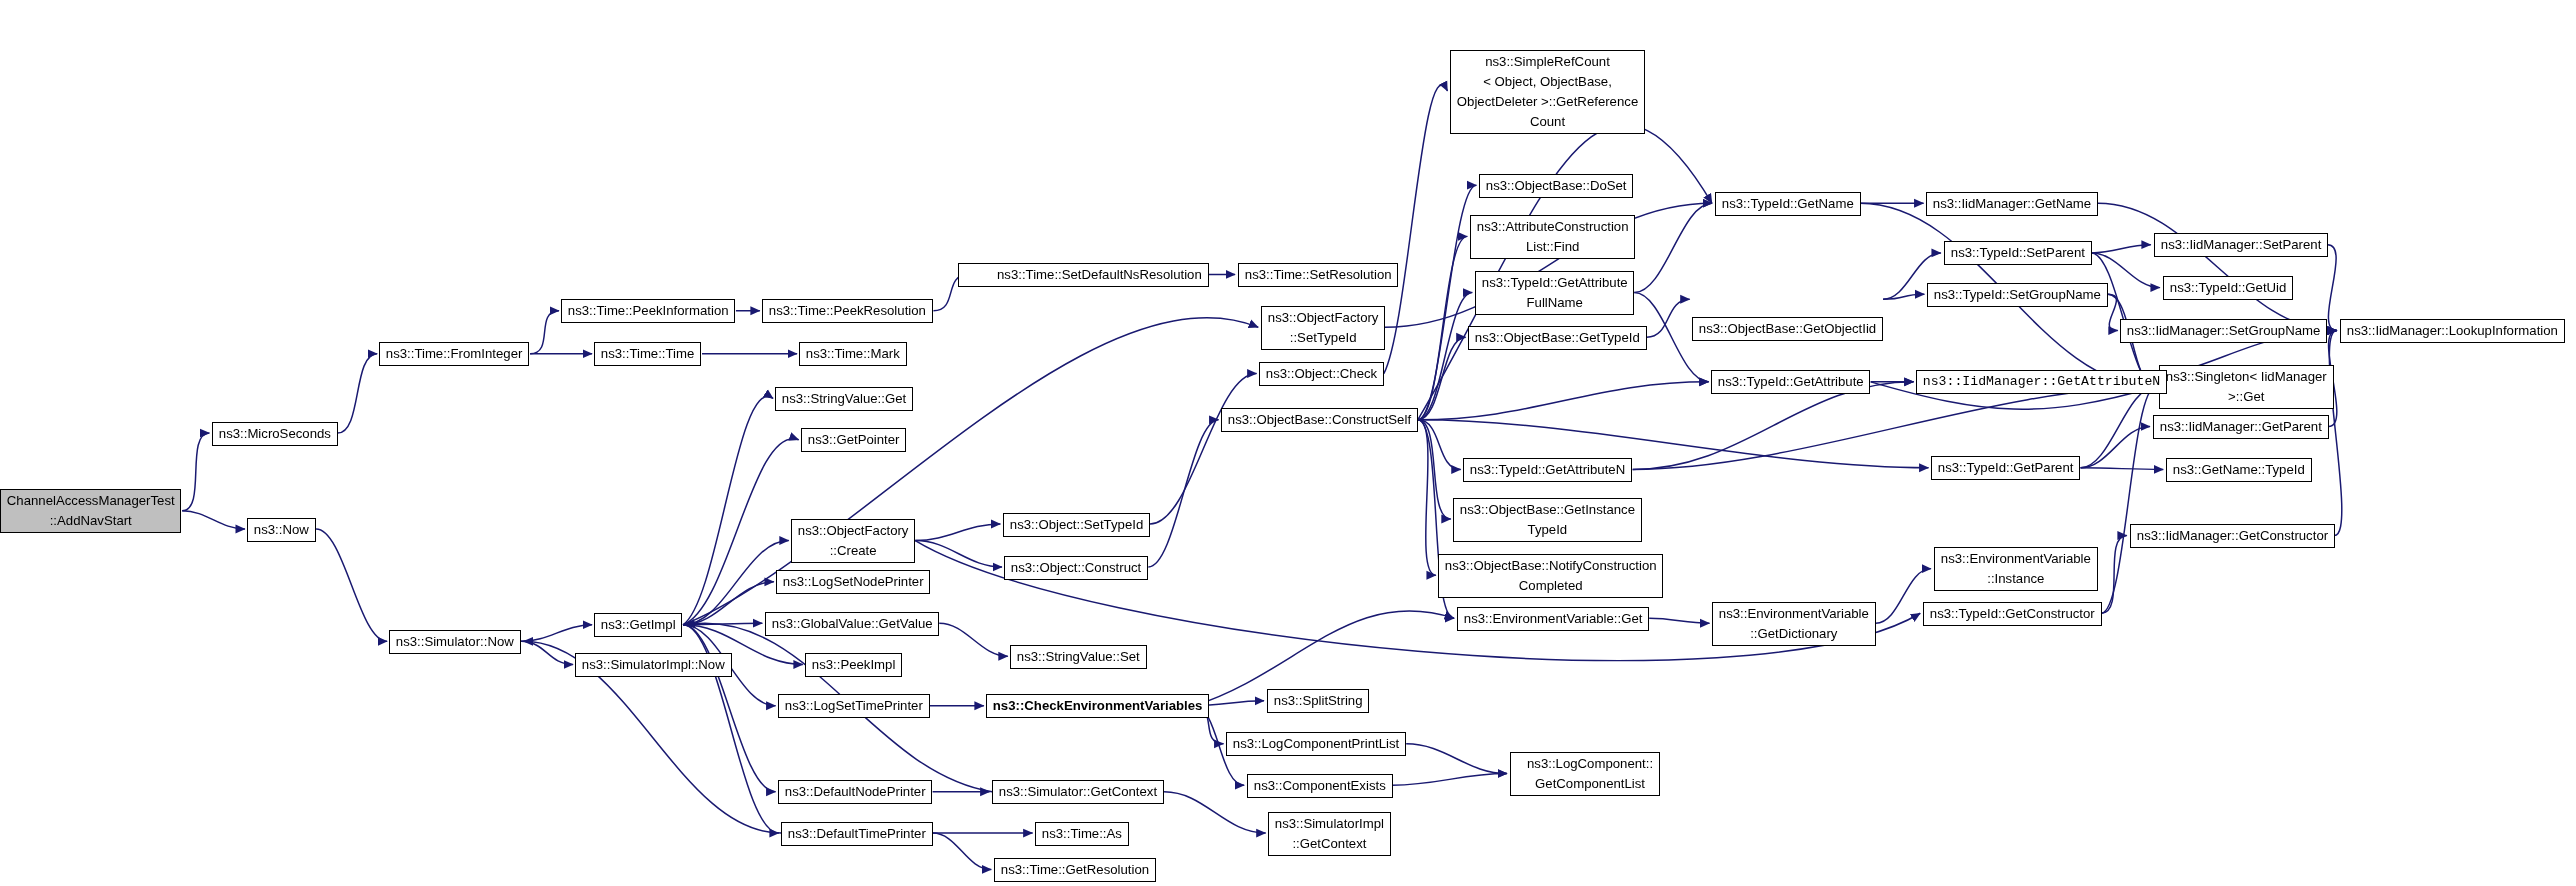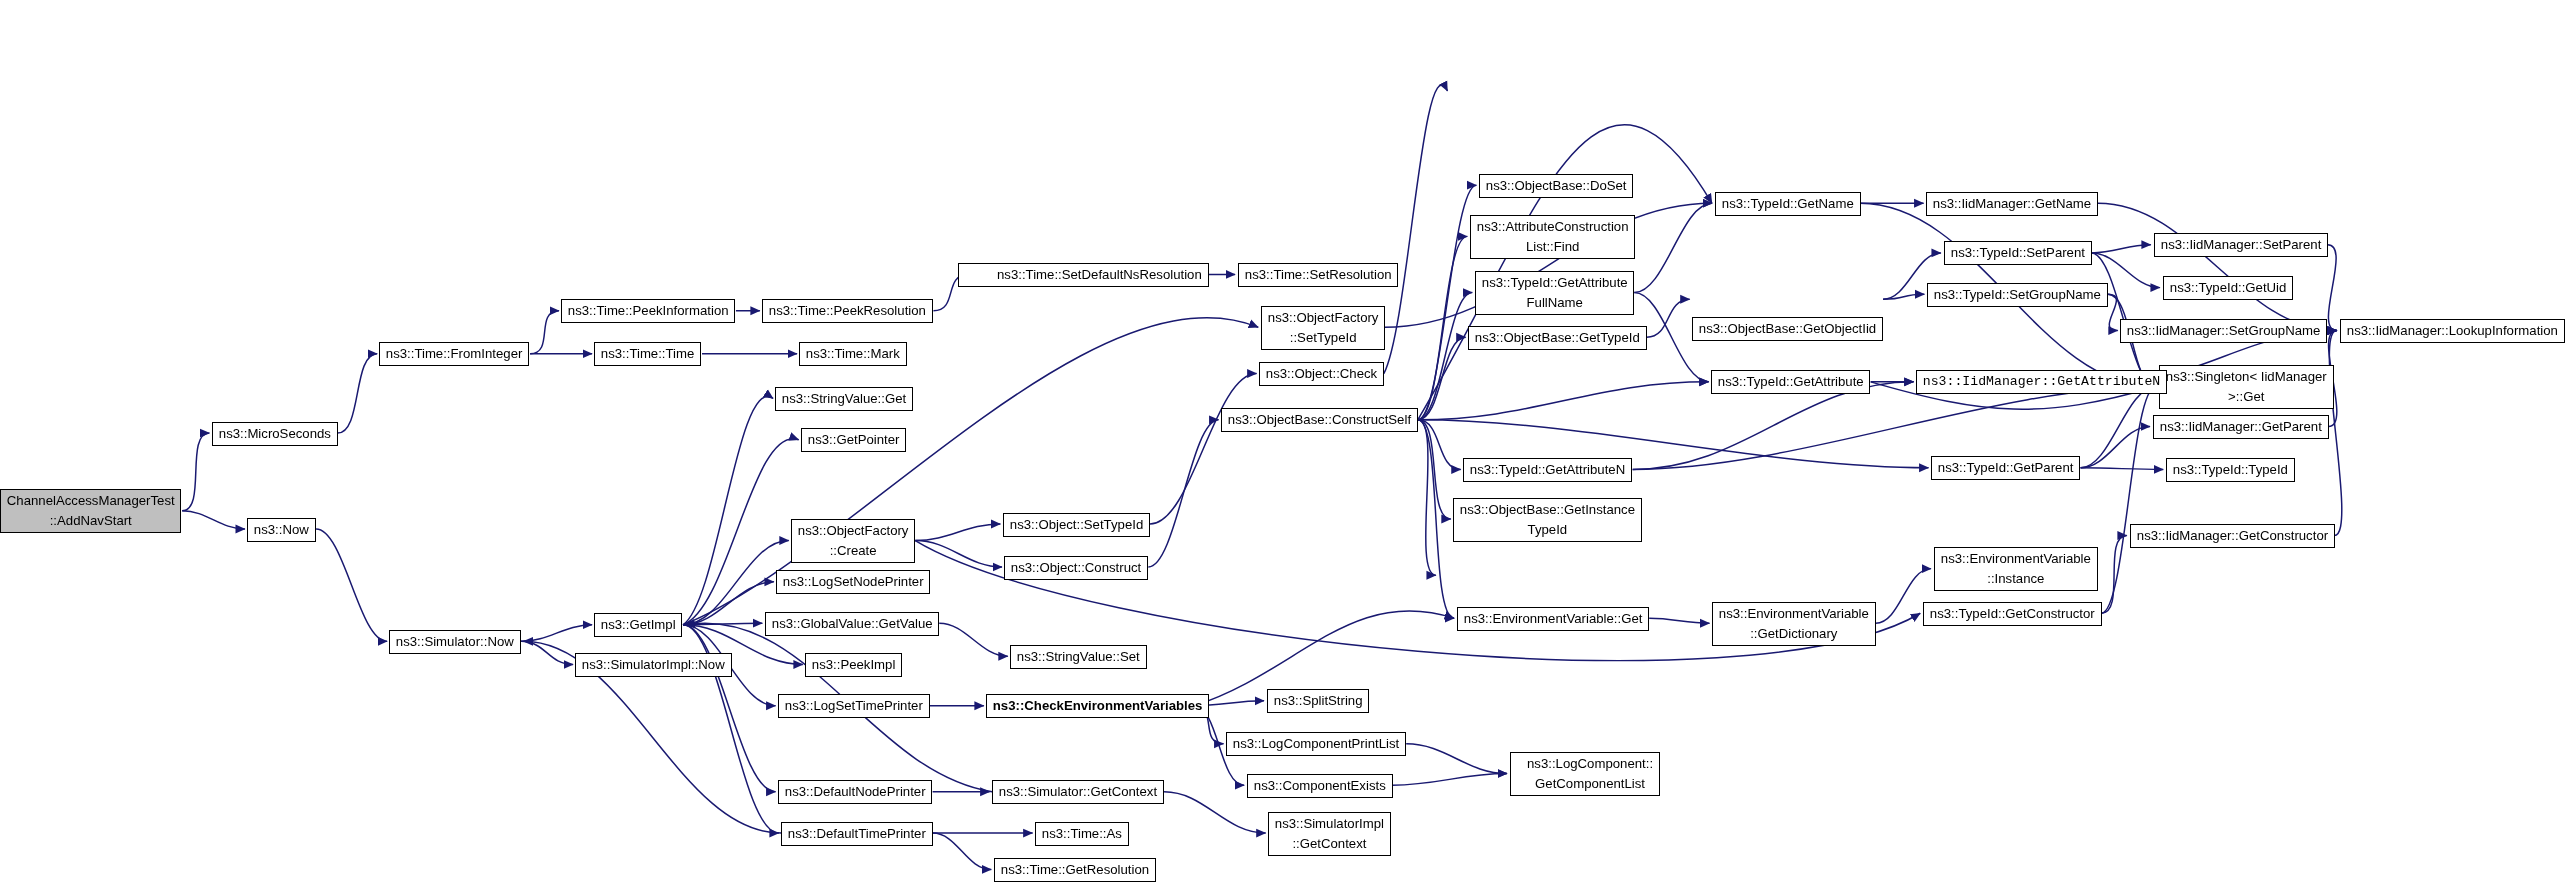--- a/index.html
+++ b/index.html
@@ -202,20 +202,26 @@
     <div class="node" title="ns3::ObjectFactory::SetTypeId" style="left: 1261px; top: 306px;">
       <span>ns3::ObjectFactory</span>
       <span>::SetTypeId</span>
     </div>
     <div class="node" title="ns3::Object::Check" style="left: 1259px; top: 362px;">
       <span>ns3::Object::Check</span>
     </div>
     <div class="node" title="ns3::ObjectBase::ConstructSelf" style="left: 1221px; top: 408px;">
       <span>ns3::ObjectBase::ConstructSelf</span>
     </div>
+    <div class="node" title="ns3::SimpleRefCount&lt; Object, ObjectBase, ObjectDeleter &gt;::GetReferenceCount" style="left: 1450px; top: 50px;">
+      <span>ns3::SimpleRefCount</span>
+      <span>&lt; Object, ObjectBase,</span>
+      <span>ObjectDeleter &gt;::GetReference</span>
+      <span>Count</span>
+    </div>
     <div class="node" title="ns3::ObjectBase::DoSet" style="left: 1479px; top: 174px;">
       <span>ns3::ObjectBase::DoSet</span>
     </div>
     <div class="node" title="ns3::AttributeConstructionList::Find" style="left: 1470px; top: 215px;">
       <span>ns3::AttributeConstruction</span>
       <span>List::Find</span>
     </div>
     <div class="node" title="ns3::TypeId::GetAttributeFullName" style="left: 1475px; top: 271px;">
       <span>ns3::TypeId::GetAttribute</span>
       <span>FullName</span>
@@ -223,20 +229,24 @@
     <div class="node" title="ns3::ObjectBase::GetTypeId" style="left: 1468px; top: 326px;">
       <span>ns3::ObjectBase::GetTypeId</span>
     </div>
     <div class="node" title="ns3::TypeId::GetAttributeN" style="left: 1463px; top: 458px;">
       <span>ns3::TypeId::GetAttributeN</span>
     </div>
     <div class="node" title="ns3::ObjectBase::GetInstanceTypeId" style="left: 1453px; top: 498px;">
       <span>ns3::ObjectBase::GetInstance</span>
       <span>TypeId</span>
     </div>
+    <div class="node" title="ns3::ObjectBase::NotifyConstructionCompleted" style="left: 1438px; top: 554px;">
+      <span>ns3::ObjectBase::NotifyConstruction</span>
+      <span>Completed</span>
+    </div>
     <div class="node" title="ns3::EnvironmentVariable::Get" style="left: 1457px; top: 607px;">
       <span>ns3::EnvironmentVariable::Get</span>
     </div>
     <div class="node" title="ns3::SplitString" style="left: 1267px; top: 689px;">
       <span>ns3::SplitString</span>
     </div>
     <div class="node" title="ns3::LogComponentPrintList" style="left: 1226px; top: 732px;">
       <span>ns3::LogComponentPrintList</span>
     </div>
     <div class="node" title="ns3::ComponentExists" style="left: 1247px; top: 774px;">
@@ -283,21 +293,21 @@
     <div class="node" title="ns3::IidManager::GetAttributeN" style="left: 1916px; top: 370px; font-family: Liberation Mono, monospace;">
       <span>ns3::IidManager::GetAttributeN</span>
     </div>
     <div class="node" title="ns3::IidManager::GetParent" style="left: 2153px; top: 415px;">
       <span>ns3::IidManager::GetParent</span>
     </div>
     <div class="node" title="ns3::TypeId::GetParent" style="left: 1931px; top: 456px;">
       <span>ns3::TypeId::GetParent</span>
     </div>
     <div class="node" title="ns3::TypeId::TypeId" style="left: 2166px; top: 458px;">
-      <span>ns3::TypeId::TypeId</span>
+      <span>ns3::GetName::TypeId</span>
     </div>
     <div class="node" title="ns3::IidManager::GetConstructor" style="left: 2130px; top: 524px;">
       <span>ns3::IidManager::GetConstructor</span>
     </div>
     <div class="node" title="ns3::EnvironmentVariable::Instance" style="left: 1934px; top: 547px;">
       <span>ns3::EnvironmentVariable</span>
       <span>::Instance</span>
     </div>
     <div class="node" title="ns3::TypeId::GetConstructor" style="left: 1923px; top: 602px;">
       <span>ns3::TypeId::GetConstructor</span>

